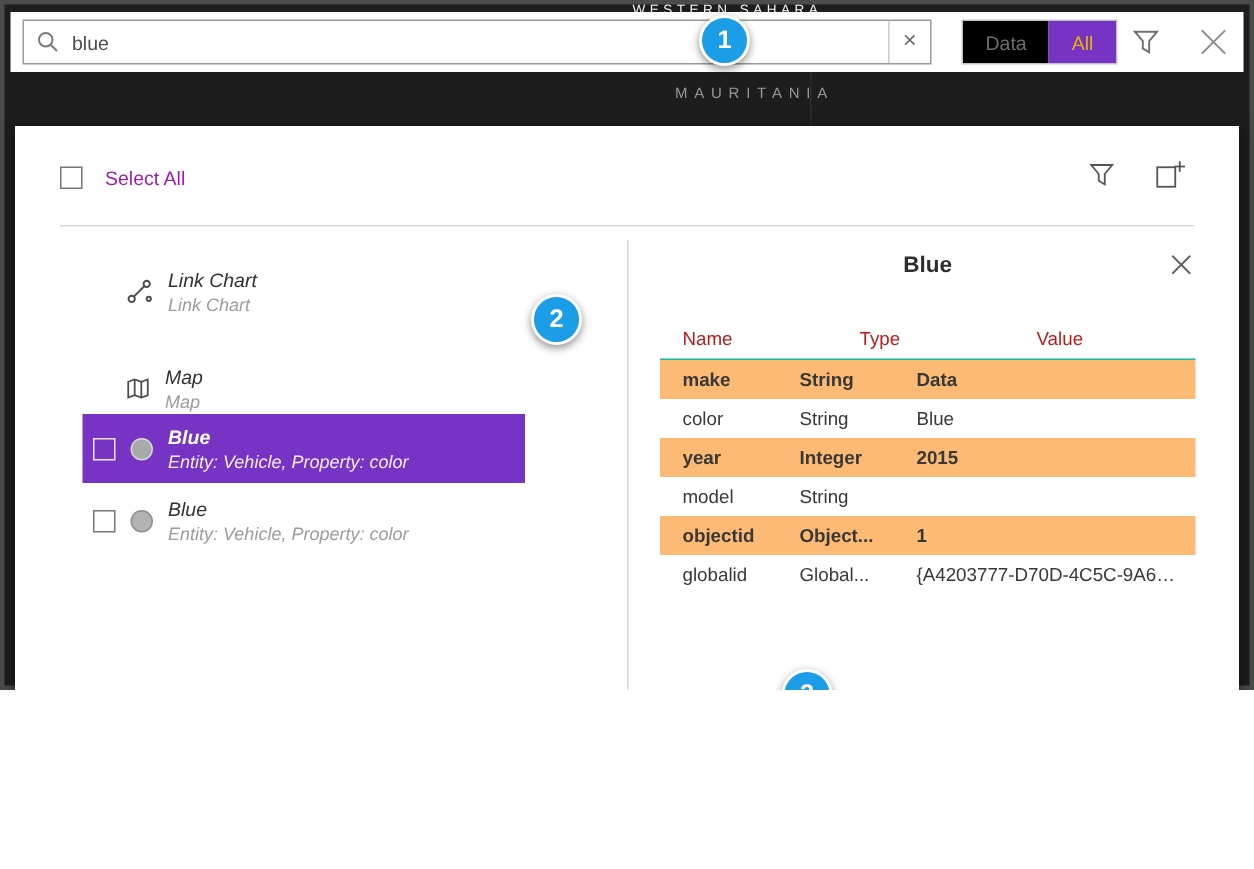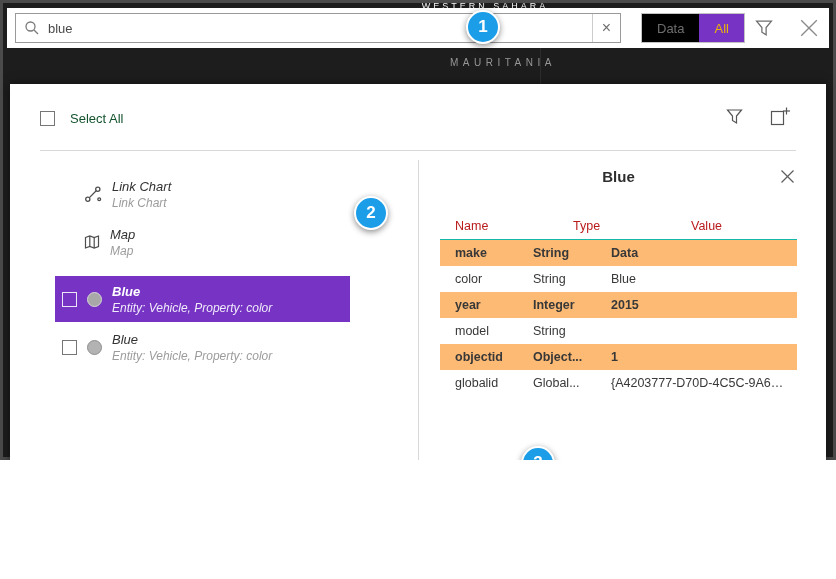--- a/index.html
+++ b/index.html
@@ -57,21 +57,21 @@
 
   
   .panel {
     position:absolute; left:10px; top:84px; width:816px; height:481px;
     background:#ffffff; z-index:2; box-shadow:0 1px 10px rgba(0,0,0,.5);
   }
   .cb {
     width:15px; height:15px; border:1px solid #767676; background:#fff; flex:0 0 auto;
   }
   .select-all { position:absolute; left:30px; top:27px; display:flex; align-items:center; gap:15px; }
-  .select-all-label { font-size:13px; color:#14532d; }
+  .select-all-label { font-size:13px; color:#a21caf; }
   .panel-hdr-icon { position:absolute; cursor:pointer; }
   .hdivider { position:absolute; left:30px; top:66px; width:756px; height:1px; background:#d8d8d8; }
   .vdivider { position:absolute; left:408px; top:76px; width:1px; height:400px; background:#d8d8d8; }
 
   
   .item { position:absolute; display:flex; align-items:center; gap:10px; cursor:pointer;font-style:italic; }
   .item-text { display:flex; flex-direction:column; gap:2px; }
   .item-title { font-size:13px; line-height:15px; color:#323232; }
   .item-sub   { font-size:12px; line-height:14px; color:#9c9c9c; }
   .item.selected { background: var(--accent-purple, #7633C4); padding-left:7px; }
@@ -170,21 +170,21 @@
           <circle cx="13.8" cy="4.2" r="2.1"></circle>
         <line x1="5.4" y1="12.6" x2="12.2" y2="5.8"></line>
           <circle cx="15.2" cy="14.2" r="1.4"></circle>
       </svg>
       <div class="item-text">
         <div class="item-title">Link Chart</div>
         <div class="item-sub">Link Chart</div>
       </div>
     </div>
 
-    <div class="item" style="left:74px; top:140px; height:36px;">
+    <div class="item" style="left:74px; top:157px; height:36px;">
       <svg width="16" height="16" viewBox="0 0 16 16" fill="none" stroke="#4d4d4d" stroke-width="1.2">
         <path d="M1.5 3.5 L5.8 2 L10.2 3.5 L14.5 2 V12.5 L10.2 14 L5.8 12.5 L1.5 14 Z"></path>
         <path d="M5.8 2 V12.5 M10.2 3.5 V14"></path>
       </svg>
       <div class="item-text">
         <div class="item-title">Map</div>
         <div class="item-sub">Map</div>
       </div>
     </div>
 

